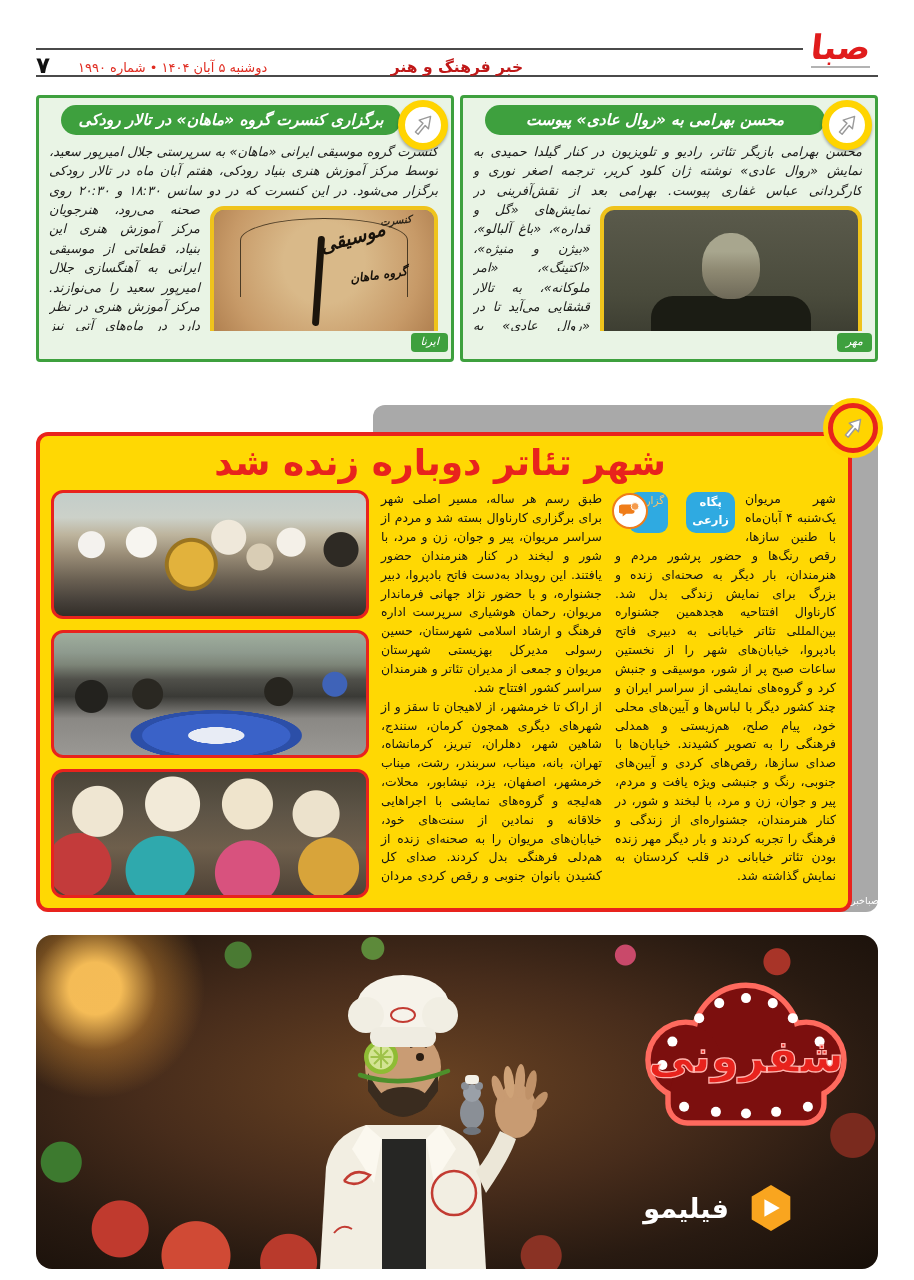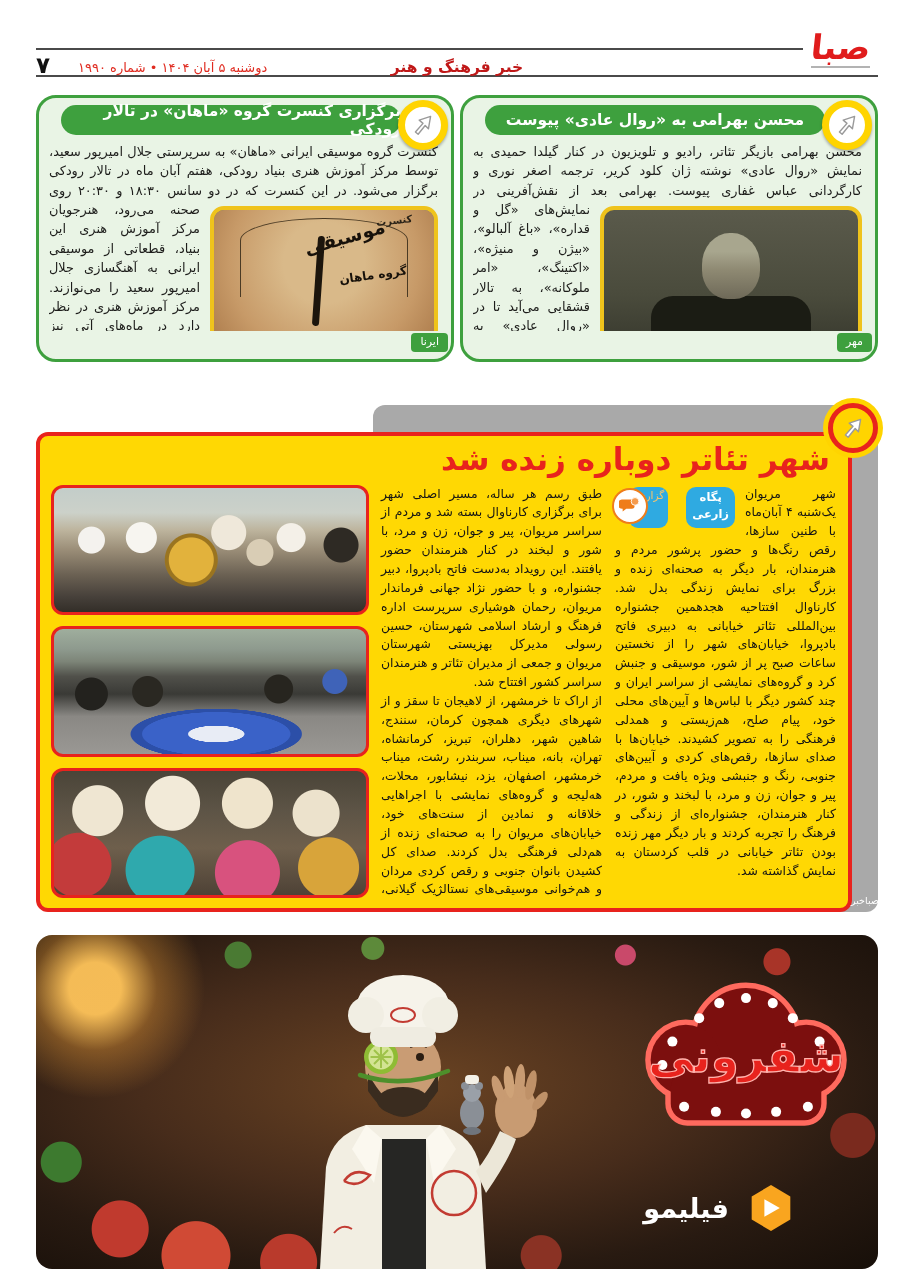--- a/index.html
+++ b/index.html
@@ -16,21 +16,21 @@
   .section-title { position:absolute; left:50%; transform:translateX(-50%); top:28px;
                    color:#c01818; font-weight:bold; font-size:15.5px; direction:rtl; }
   .logo { position:absolute; right:0; top:-2px; background:#fff; padding:2px 8px 6px; z-index:2; }
   .logo-text { color:#e01c1c; font-size:34px; font-weight:bold; transform:skewX(-6deg);
                display:inline-block; line-height:1; }
   .logo-sub { display:block; border-top:2px solid #b3b3b3; margin-top:2px; }
 
   
   .top-row { position:absolute; top:95px; left:36px; right:36px; display:flex; gap:6px; }
   .news-box { flex:1; height:267px; position:relative; border:3px solid #3ea03e;
-              border-radius:20px; background:#e9f4e5; }
+              border-radius:4px; background:#e9f4e5;font-style:italic; }
   .news-title-bar { position:absolute; top:7px; left:22px; right:50px; height:30px;
                     background:#3ea03e; border-radius:16px; color:#fff; font-size:15.5px;
                     font-weight:bold; display:flex; align-items:center; justify-content:center;
                     direction:rtl; z-index:1; }
   .arrow-badge { position:absolute; top:2px; right:3px; width:50px; height:50px; border-radius:50%;
                  background:#fff; border:7px solid #ffd400; display:flex; align-items:center;
                  justify-content:center; box-shadow:0 2px 3px rgba(0,0,0,.3); z-index:3; }
   .arrow-badge svg { width:26px; height:26px; }
   .news-body { position:absolute; top:44px; left:10px; right:13px; bottom:28px; direction:rtl;
                text-align:justify; font-size:12.9px; line-height:1.5; color:#1d1d1b; overflow:hidden; }
@@ -69,21 +69,21 @@
   .feature { position:absolute; top:405px; left:36px; right:36px; height:517px; }
   .feature-gray { position:absolute; top:0; bottom:10px; left:337px; right:0;
                   background:#a9a9a9; border-radius:12px; }
   .feature-kicker { position:absolute; top:5px; right:58px; color:#fff; font-weight:bold;
                     font-size:13.5px; direction:rtl; z-index:2; }
   .arrow-badge.red { top:-2px; right:0; background:#ffd400; border:5px solid #e8231d;
                      box-shadow:0 0 0 5px #ffd400, 0 2px 3px rgba(0,0,0,.3); }
   .feature-box { position:absolute; top:27px; left:0; right:26px; bottom:10px; background:#ffd803;
                  border:4px solid #e8231d; border-radius:12px; padding:4px 10px 8px 10px;
                  display:flex; flex-direction:column; }
-  .feature-headline { text-align:right; color:#e8231d; font-size:31px; font-weight:bold;
+  .feature-headline { text-align:center; color:#e8231d; font-size:36px; font-weight:bold;
                       direction:rtl; padding:2px 8px 5px 0; line-height:1.15; }
   .feature-content { flex:1; display:flex; gap:10px; min-height:0; }
   .feature-photos { width:318px; display:flex; flex-direction:column; gap:11px; margin:2px 0 2px 1px; }
   .f-photo { flex:1; border:3.5px solid #e8231d; border-radius:12px; min-height:0; }
   .f-photo-1 { background:
      radial-gradient(circle at 44% 58%, #e2b23c 0 22px, #9a7420 23px 26px, transparent 27px),
      radial-gradient(circle at 12% 42%, #f4f2ee 0 13px, transparent 14px),
      radial-gradient(circle at 28% 40%, #f7f5f0 0 15px, transparent 16px),
      radial-gradient(circle at 56% 36%, #efe8da 0 17px, transparent 18px),
      radial-gradient(circle at 76% 40%, #f4f0e8 0 14px, transparent 15px),

